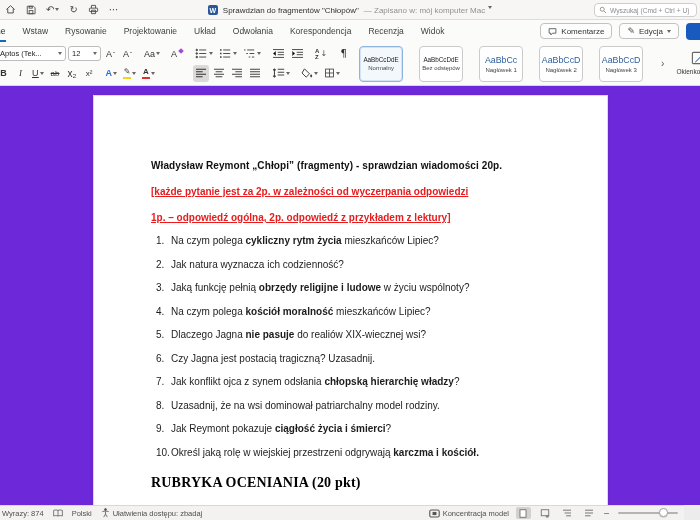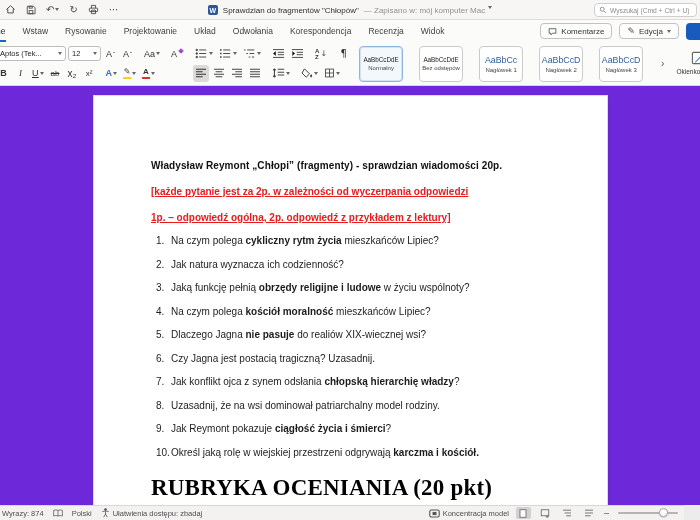--- a/index.html
+++ b/index.html
@@ -77,21 +77,21 @@
   .docarea { position:absolute; top:86px; bottom:15px; left:0; right:0; background:#6d28d9; overflow:hidden; }
   .page { position:absolute; left:93px; top:9px; width:515px; height:460px; background:#fff;
     border:1px solid #dbdbdb; box-shadow:0 1px 3px rgba(0,0,0,.10);
     padding:64px 42px 0 57px; overflow:hidden; }
   .doc-title { font-size:10px; font-weight:bold; color:#101010; letter-spacing:.1px; }
   .red-line { color:#e81b1d; font-weight:bold; text-decoration:underline; font-size:10px; margin-top:15px; }
   .qlist { margin-top:5px; }
   .q { display:flex; margin-top:12px; font-size:10px; color:#1c1c1c; line-height:1.15; }
   .qnum { flex:none; width:20px; padding-left:5px; }
   .qtext b, .qtext .b { font-weight:bold; }
-  .rubric-h { font-family:"Liberation Serif","DejaVu Serif",serif; font-size:23px; font-weight:bold;
+  .rubric-h { font-family:"Liberation Serif","DejaVu Serif",serif; font-size:14px; font-weight:bold;
     color:#000; margin-top:17px; letter-spacing:.2px; }
 
   
   .statusbar { position:absolute; bottom:0; left:0; right:16px; height:15px; background:#f3f2f1;
     border-top:1px solid #d9d8d6; display:flex; align-items:center; font-size:7.5px; color:#4f4f4f;
     padding:0 6px; gap:9px; z-index:6; white-space:nowrap; }
   .sb-item { display:flex; align-items:center; gap:3px; }
   .sb-right { margin-left:auto; display:flex; align-items:center; gap:7px; }
   .viewbtn { width:15px; height:12px; border-radius:2px; display:flex; align-items:center; justify-content:center; }
   .viewbtn.active { background:#d2d1d0; }

